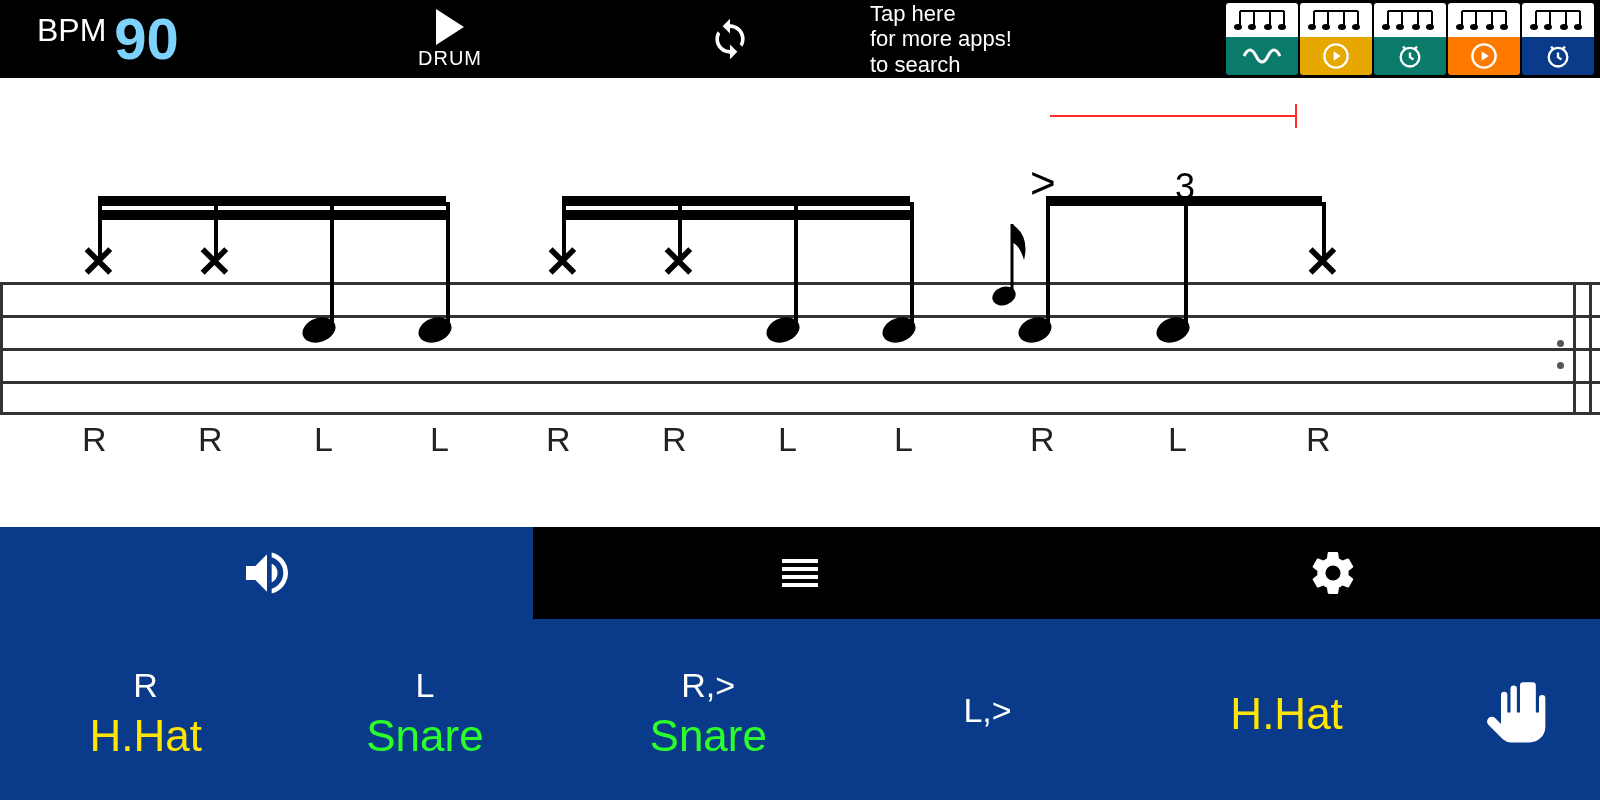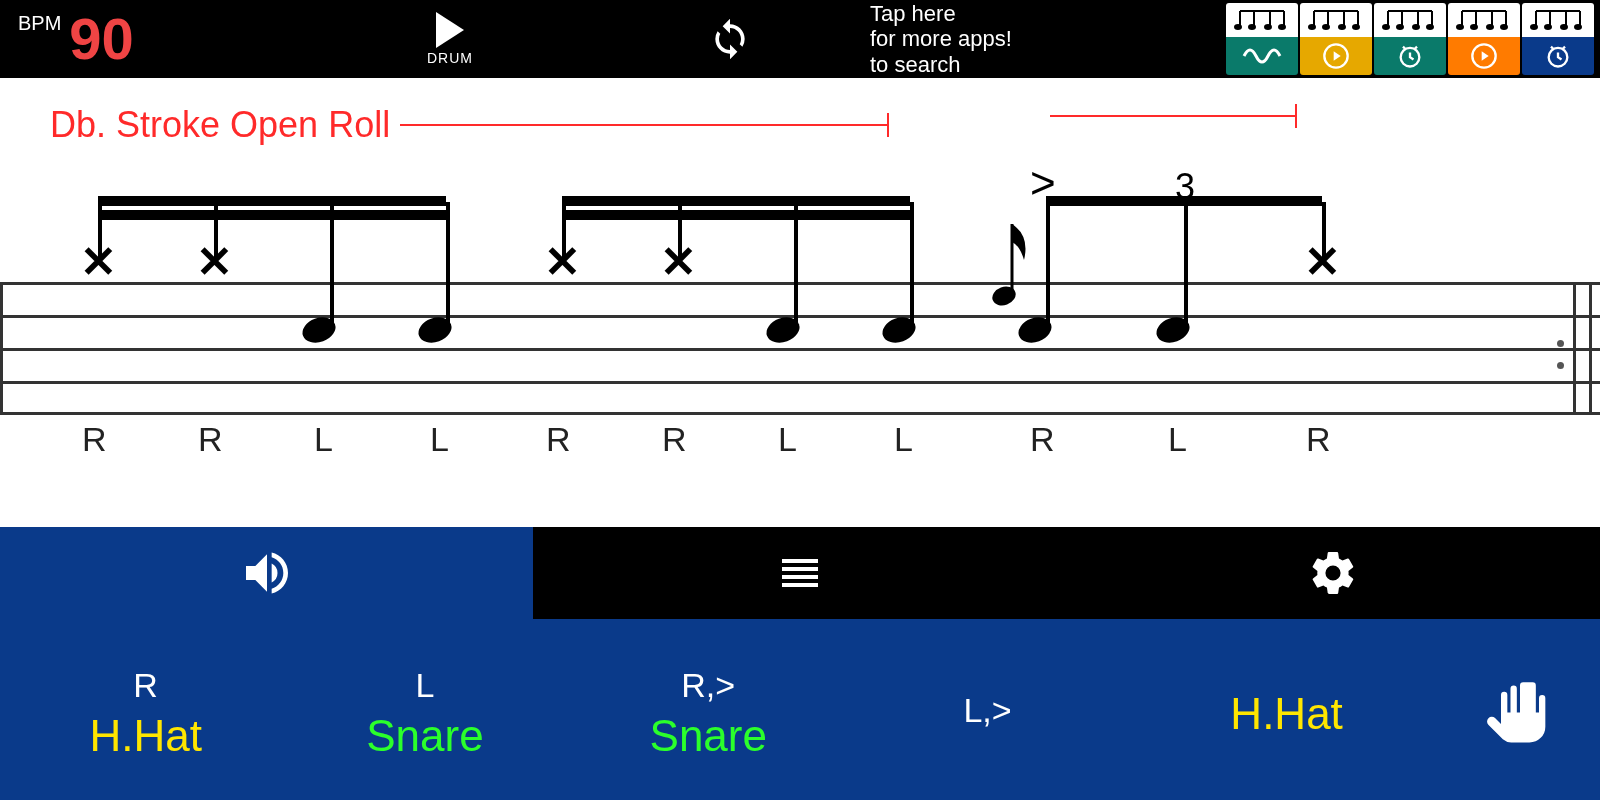--- a/index.html
+++ b/index.html
@@ -1,25 +1,25 @@
 <!DOCTYPE html>
 <html><head>
 <meta charset="utf-8">
 <style>
   * { box-sizing: border-box; margin: 0; padding: 0; }
   html, body { width: 1600px; height: 800px; font-family: Arial, Helvetica, sans-serif; background: #000; overflow: hidden; }
 
   
   .topbar { display: flex; align-items: center; height: 78px; background: #000; color: #fff; }
   .bpm-block { display: flex; align-items: flex-start; gap: 8px; padding-left: 18px; width: 300px; }
-  .bpm-label { color: #fff; font-size: 20px; margin-top: 2px; }
-  .bpm-value { color: #ef4444; font-size: 58px; font-weight: 700; line-height: 1; }
+  .bpm-label { color: #fff; font-size: 32px; margin-top: 2px; margin-left: 19px; }
+  .bpm-value { color: #7dd3fc; font-size: 58px; font-weight: 700; line-height: 1; }
   .play-block { width: 300px; display: flex; flex-direction: column; align-items: center; }
   .play-tri { width: 0; height: 0; border-left: 28px solid #fff; border-top: 18px solid transparent; border-bottom: 18px solid transparent; }
-  .play-label { color: #fff; font-size: 14px; letter-spacing: 1px; margin-top: 2px; text-align: center; }
+  .play-label { color: #fff; font-size: 20px; letter-spacing: 1px; margin-top: 2px; text-align: center; }
   .loop-block { width: 260px; display: flex; align-items: center; justify-content: center; }
   .ad-block { flex: 1; color: #fff; font-size: 22px; line-height: 1.15; padding-left: 10px; }
   .thumbs { display: flex; gap: 2px; padding-right: 6px; }
   .thumb { width: 72px; height: 72px; border-radius: 3px; position: relative; display: flex; flex-direction: column; overflow: hidden; }
   .th-top { height: 34px; background: #fff; display: flex; align-items: center; justify-content: center; }
   .th-top svg { width: 60px; height: 24px; }
   .th-bot { flex: 1; display: flex; align-items: center; justify-content: center; }
 
   
   .score { background: #fff; height: 449px; position: relative; }
@@ -190,25 +190,20 @@
             <path d="M12 9v4l3 2" stroke="#fff" stroke-width="2" fill="none"></path>
             <path d="M6 4l2 2M18 4l-2 2" stroke="#fff" stroke-width="2"></path>
           </svg>
         </div>
       </div>
     </div>
 </div>
 
 <div class="score">
 
-  <div class="rudiment" style="left:50px">
-    <span>Db. Stroke Open Roll</span>
-    <div class="rudiment-line" style="width:487px;margin-left:10px"></div>
-    <div class="rudiment-tick"></div>
-  </div>
   <div class="rudiment" style="left:1040px">
     <div class="rudiment-line" style="width:245px;margin-left:10px"></div>
     <div class="rudiment-tick"></div>
   </div>
 
   <div class="staff">
     <div class="staff-line" style="top:0"></div>
     <div class="staff-line" style="top:33px"></div>
     <div class="staff-line" style="top:66px"></div>
     <div class="staff-line" style="top:99px"></div>

